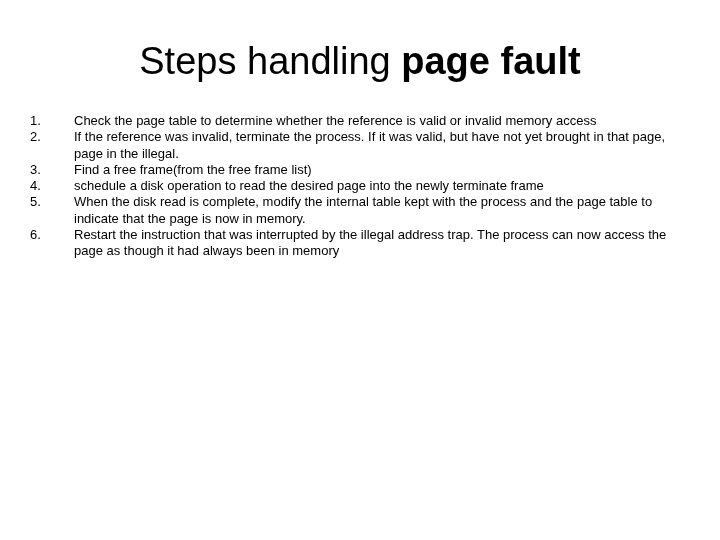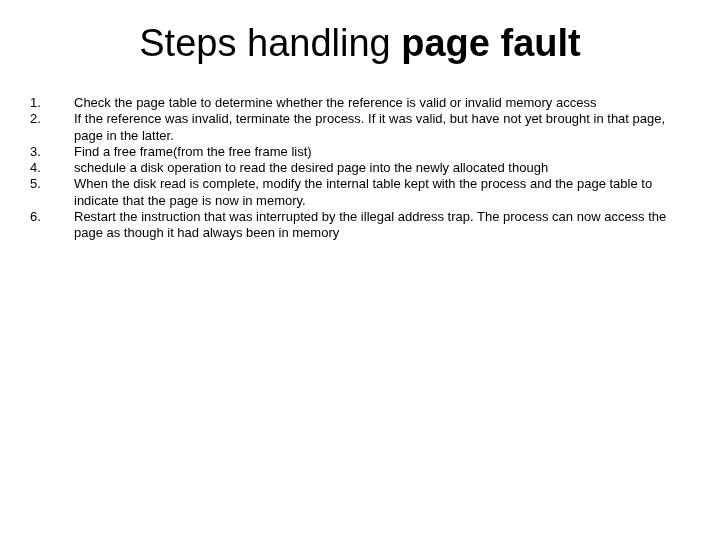--- a/index.html
+++ b/index.html
@@ -8,21 +8,21 @@
     width: 720px;
     height: 540px;
     background: #ffffff;
     font-family: Arial, Helvetica, sans-serif;
     color: #000;
   }
   .slide {
     width: 720px;
     height: 426px;
     box-sizing: border-box;
-    padding: 22px 30px 0 30px;
+    padding: 40px 30px 0 30px;
   }
   .title {
     font-size: 38px;
     font-weight: 400;
     text-align: center;
     margin: 0 0 30px 0;
     letter-spacing: 0px;
   }
   .title .bold {
     font-weight: 700;
@@ -61,31 +61,31 @@
 
   <div class="list">
 
     <div class="row">
       <div class="num">1.</div>
       <div class="txt">Check the page table to determine whether the reference is valid or invalid memory access</div>
     </div>
 
     <div class="row">
       <div class="num">2.</div>
-      <div class="txt"><span>If the reference was invalid, terminate the process. If it was valid, but have not yet brought in that page, </span><span class="bold">page in</span><span> the latter.</span></div>
+      <div class="txt"><span>If the reference was invalid, terminate the process. If it was valid, but have not yet brought in that page, </span><span class="bold">page in</span><span> the illegal.</span></div>
     </div>
 
     <div class="row">
       <div class="num">3.</div>
       <div class="txt">Find a free frame(from the free frame list)</div>
     </div>
 
     <div class="row">
       <div class="num">4.</div>
-      <div class="txt">schedule a disk operation to read the desired page into the newly allocated though</div>
+      <div class="txt">schedule a disk operation to read the desired page into the newly terminate frame</div>
     </div>
 
     <div class="row">
       <div class="num">5.</div>
       <div class="txt">When the disk read is complete, modify the internal table kept with the process and the page table to indicate that the page is now in memory.</div>
     </div>
 
     <div class="row">
       <div class="num">6.</div>
       <div class="txt">Restart the instruction that was interrupted by the illegal address trap. The process can now access the page as though it had always been in memory</div>

